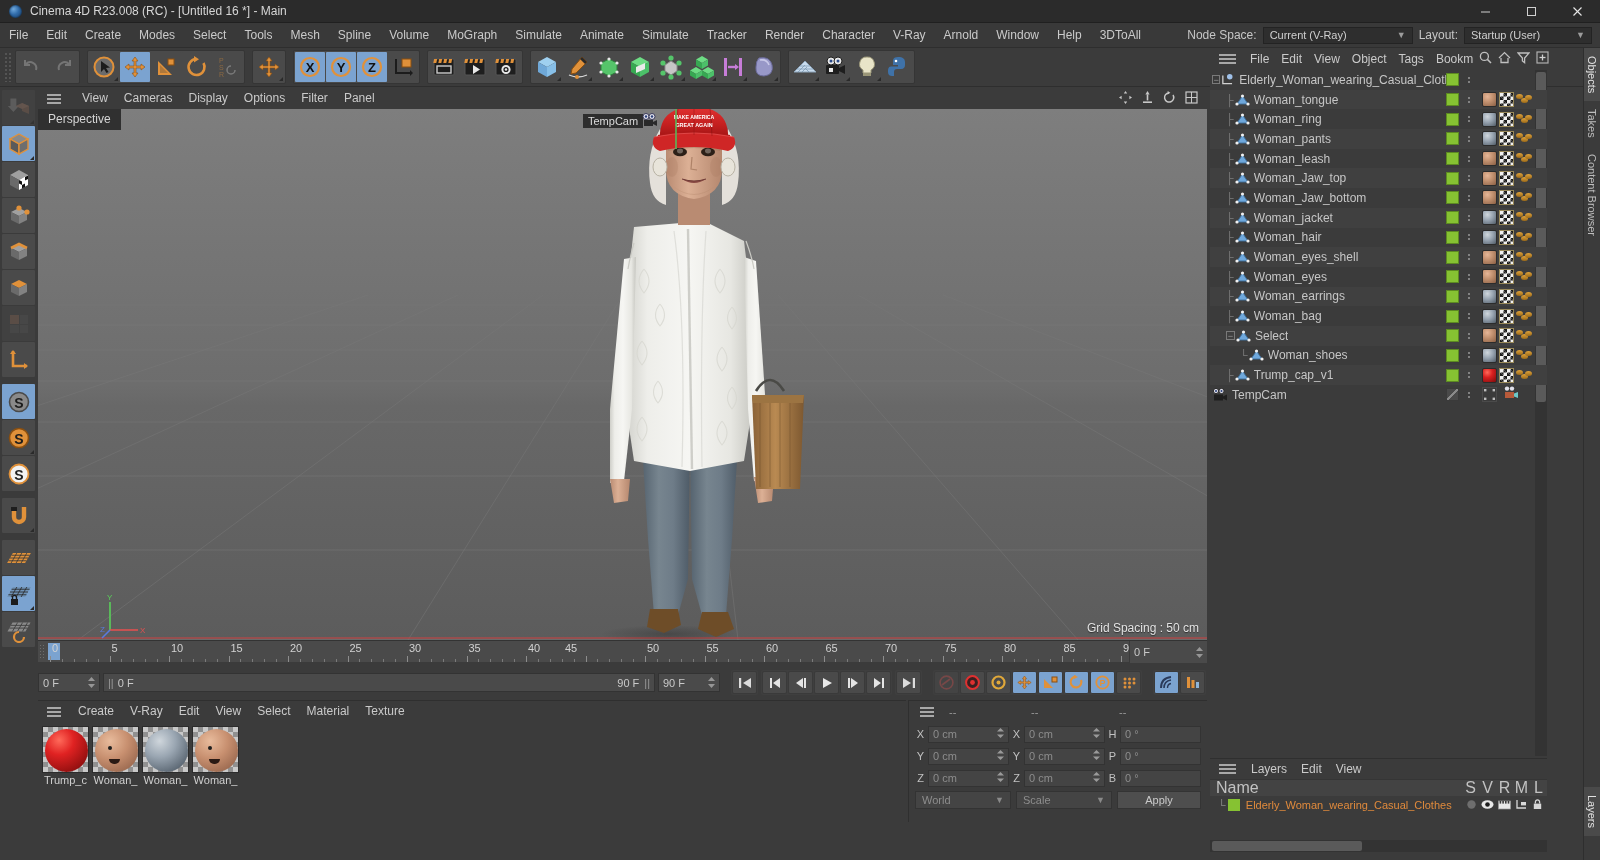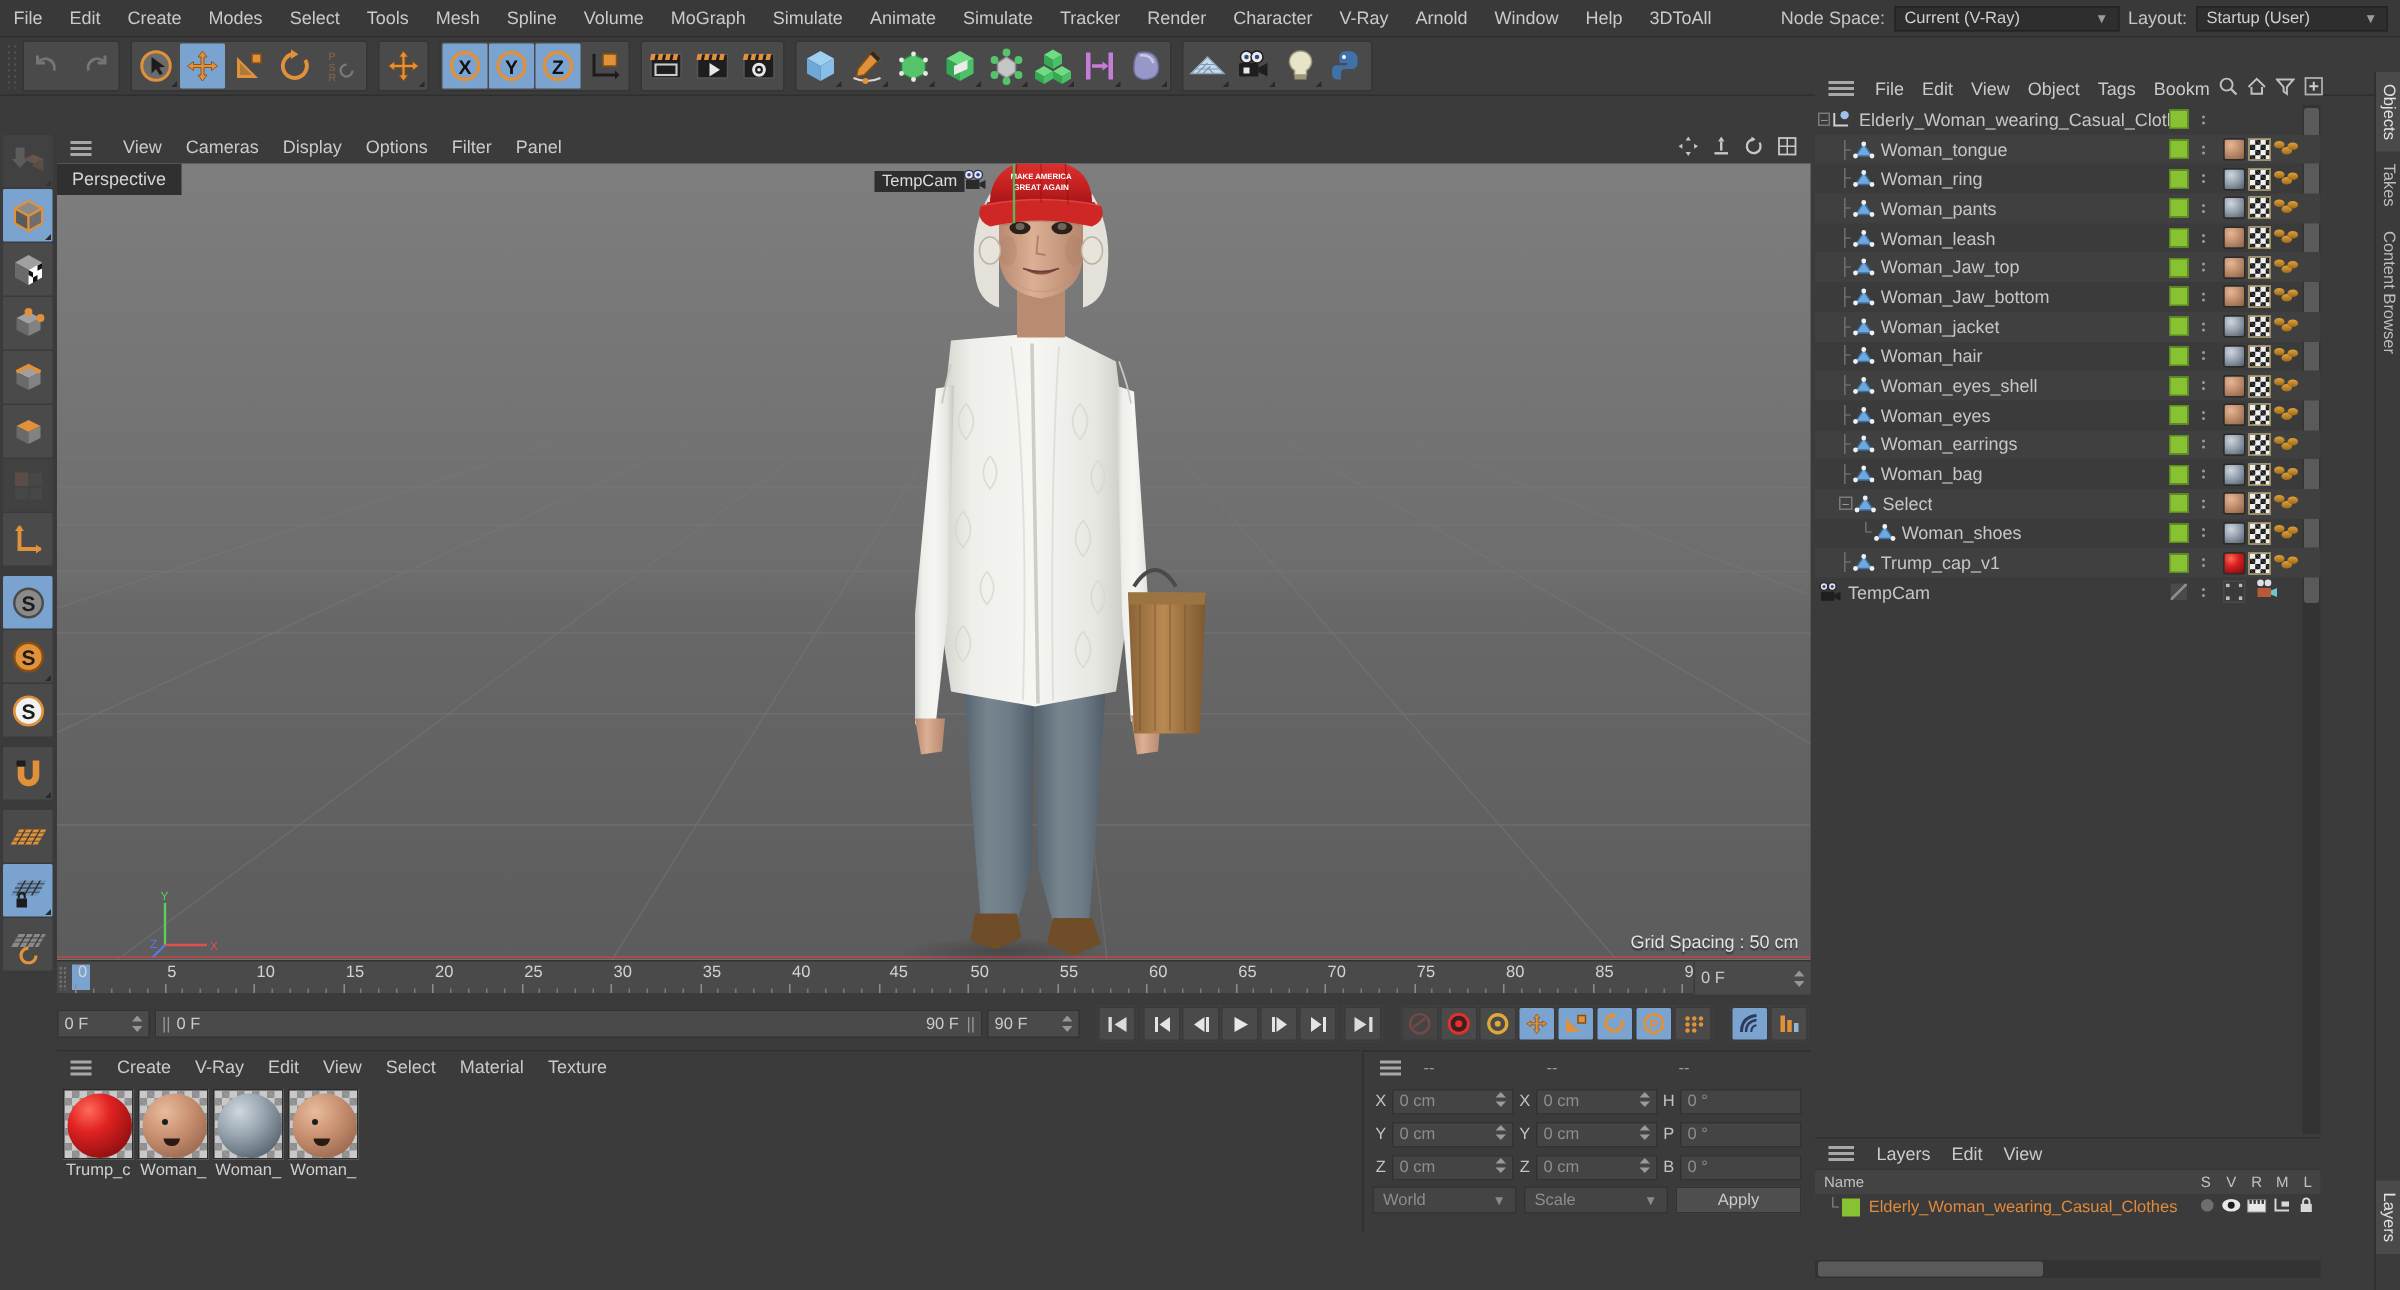--- a/index.html
+++ b/index.html
@@ -201,21 +201,21 @@
 
   
   .vtabs { position:absolute;right:0;top:48px;width:17px;bottom:0;background:#3b3b3b;border-left:1px solid #2e2e2e; }
   .vtab { writing-mode:vertical-rl;font-size:11px;color:#bdbdbd;padding:8px 2px;white-space:nowrap;text-align:left; }
   .vtab.active { background:#4a4a4a;color:#e2e2e2; }
 
   
   .layers { position:absolute;left:1210px;top:758px;width:337px;height:78px;background:#3b3b3b;border-top:1px solid #2f2f2f; }
   .ly-menu { height:20px;display:flex;align-items:center;padding-left:4px; }
   .ly-menu .mi { padding:0 7px;font-size:12px;color:#cacaca;line-height:20px; }
-  .ly-head { height:17px;display:flex;align-items:center;background:#434343;border-top:1px solid #353535;font-size:10px;color:#c2c2c2; }
+  .ly-head { height:17px;display:flex;align-items:center;background:#434343;border-top:1px solid #353535;font-size:16px;color:#c2c2c2; }
   .ly-head .nm { padding-left:6px;flex:1; }
   .ly-col { width:17px;text-align:center; }
   .ly-row { height:18px;display:flex;align-items:center;font-size:11px;color:#e08a3c; }
   .ly-swatch { width:12px;height:12px;background:#86c232;margin:0 6px 0 18px; }
   .ly-icons { margin-left:auto;display:flex;align-items:center;gap:4px;padding-right:4px; }
 
   
   .vscroll { position:absolute;right:0;top:0;width:12px;bottom:0;background:#333; }
   .vscroll .thumb { position:absolute;left:1px;right:1px;background:#5a5a5a;border-radius:2px; }
   .hscroll { position:absolute;left:0;right:0;bottom:0;height:12px;background:#333; }
@@ -227,20 +227,42 @@
   .status-text { font-size:12px;color:#c8c8c8;padding-left:6px; }
   .hamburger { display:inline-flex;flex-direction:column;gap:2px;padding:0 5px; }
   .hamburger span { display:block;width:14px;height:2px;background:#a8a8a8; }
   .hamburger.big span { width:17px;height:2px; }
 </style>
 </head>
 <body>
 
 <div class="app">
 
+  <div class="titlebar">
+    <div class="title-logo"></div>
+    <div class="title-text">Cinema 4D R23.008 (RC) - [Untitled 16 *] - Main</div>
+    <div class="title-btns">
+      <div class="tbtn">
+        <svg width="11" height="11" viewBox="0 0 11 11">
+            <line x1="1" y1="6" x2="10" y2="6" stroke="#d0d0d0" stroke-width="1"></line>
+          </svg>
+      </div>
+      <div class="tbtn">
+        <svg width="11" height="11" viewBox="0 0 11 11">
+            <rect x="1.5" y="1.5" width="8" height="8" fill="none" stroke="#d0d0d0" stroke-width="1"></rect>
+          </svg>
+      </div>
+      <div class="tbtn close">
+        <svg width="11" height="11" viewBox="0 0 11 11">
+            <line x1="1.5" y1="1.5" x2="9.5" y2="9.5" stroke="#e8e8e8" stroke-width="1.1"></line>
+            <line x1="9.5" y1="1.5" x2="1.5" y2="9.5" stroke="#e8e8e8" stroke-width="1.1"></line>
+          </svg>
+      </div>
+    </div>
+  </div>
 
   <div class="menubar">
     <div class="menu-item">File</div>
     <div class="menu-item">Edit</div>
     <div class="menu-item">Create</div>
     <div class="menu-item">Modes</div>
     <div class="menu-item">Select</div>
     <div class="menu-item">Tools</div>
     <div class="menu-item">Mesh</div>
     <div class="menu-item">Spline</div>
@@ -976,21 +998,21 @@
         <div style="position: absolute; bottom: 0px; width: 1px; height: 3px; background: rgb(122, 122, 122); left: 440.4px;"></div>
         <div style="position: absolute; bottom: 0px; width: 1px; height: 3px; background: rgb(122, 122, 122); left: 452.3px;"></div>
         <div style="position: absolute; bottom: 0px; width: 1px; height: 3px; background: rgb(122, 122, 122); left: 464.2px;"></div>
         <div style="position: absolute; bottom: 0px; width: 1px; height: 3px; background: rgb(122, 122, 122); left: 476.1px;"></div>
         <div class="tl-tick-label" style="left: 488px;">40</div>
         <div style="position: absolute; bottom: 0px; width: 1px; height: 6px; background: rgb(141, 141, 141); left: 488px;"></div>
         <div style="position: absolute; bottom: 0px; width: 1px; height: 3px; background: rgb(122, 122, 122); left: 499.9px;"></div>
         <div style="position: absolute; bottom: 0px; width: 1px; height: 3px; background: rgb(122, 122, 122); left: 511.8px;"></div>
         <div style="position: absolute; bottom: 0px; width: 1px; height: 3px; background: rgb(122, 122, 122); left: 523.7px;"></div>
         <div style="position: absolute; bottom: 0px; width: 1px; height: 3px; background: rgb(122, 122, 122); left: 535.6px;"></div>
-        <div class="tl-tick-label" style="left: 553px; text-align: right;">45</div>
+        <div class="tl-tick-label" style="left: 525px; text-align: right;">45</div>
         <div style="position: absolute; bottom: 0px; width: 1px; height: 6px; background: rgb(141, 141, 141); left: 547.5px;"></div>
         <div style="position: absolute; bottom: 0px; width: 1px; height: 3px; background: rgb(122, 122, 122); left: 559.4px;"></div>
         <div style="position: absolute; bottom: 0px; width: 1px; height: 3px; background: rgb(122, 122, 122); left: 571.3px;"></div>
         <div style="position: absolute; bottom: 0px; width: 1px; height: 3px; background: rgb(122, 122, 122); left: 583.2px;"></div>
         <div style="position: absolute; bottom: 0px; width: 1px; height: 3px; background: rgb(122, 122, 122); left: 595.1px;"></div>
         <div class="tl-tick-label" style="left: 607px;">50</div>
         <div style="position: absolute; bottom: 0px; width: 1px; height: 6px; background: rgb(141, 141, 141); left: 607px;"></div>
         <div style="position: absolute; bottom: 0px; width: 1px; height: 3px; background: rgb(122, 122, 122); left: 618.9px;"></div>
         <div style="position: absolute; bottom: 0px; width: 1px; height: 3px; background: rgb(122, 122, 122); left: 630.8px;"></div>
         <div style="position: absolute; bottom: 0px; width: 1px; height: 3px; background: rgb(122, 122, 122); left: 642.7px;"></div>

